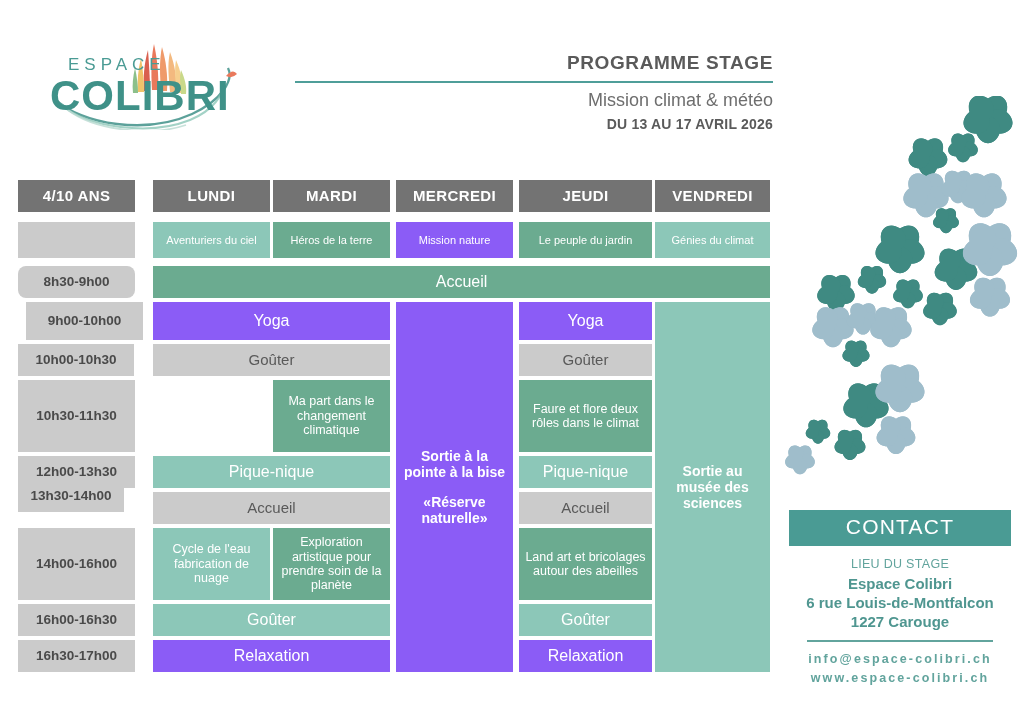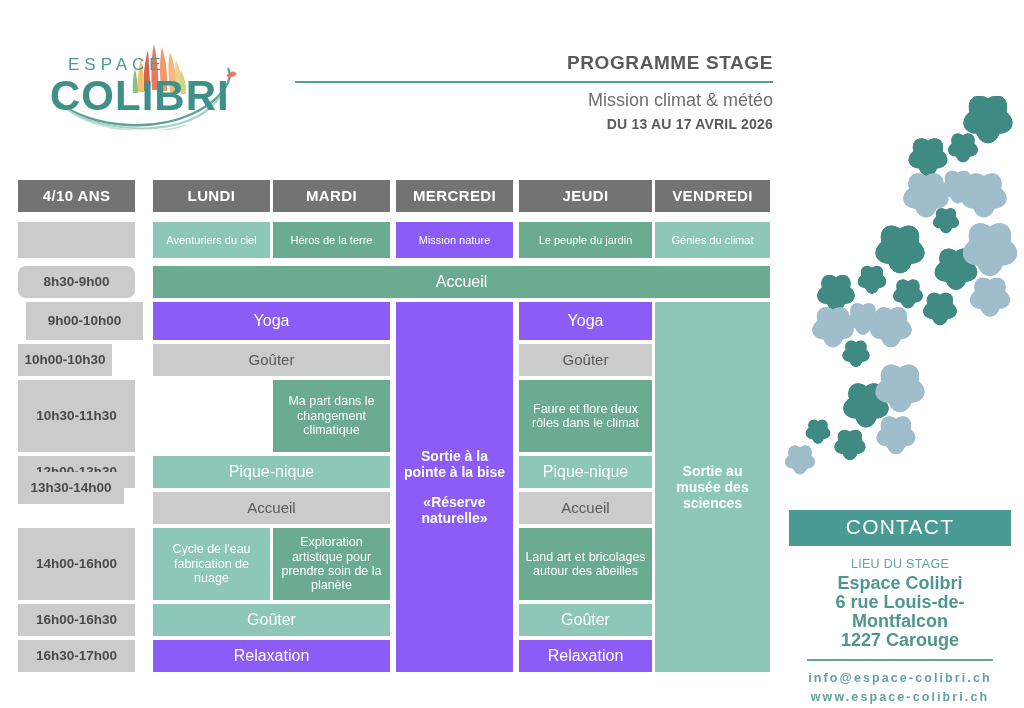--- a/index.html
+++ b/index.html
@@ -49,21 +49,21 @@
   #flowers { position:absolute; left:778px; top:96px; width:246px; height:400px; }
 
   
   #contact { position:absolute; left:789px; top:510px; width:222px; }
   #contact-title {
     background:#4a9b94; color:#fff; text-align:center;
     font-size:21px; letter-spacing:1.2px; padding:5px 0 7px 0;
   }
   #contact-body { text-align:center; padding-top:9px; }
   .c-label { font-size:12.5px; color:#62a49d; letter-spacing:.3px; line-height:19px; }
-  .c-line  { font-size:18px; color:#4f9690; font-weight:bold; line-height:19px; }
+  .c-line  { font-size:15px; color:#4f9690; font-weight:bold; line-height:19px; }
   #c-rule { height:1.5px; background:#62a49d; margin:9px 18px 8px 18px; }
   .c-web { font-size:12.5px; color:#62a49d; font-weight:bold; letter-spacing:2.1px; line-height:19px; }
 </style>
 </head>
 <body>
 
 <div id="page">
 
   <div id="logo">
     <svg width="210" height="92" viewBox="0 0 210 92">
@@ -109,24 +109,24 @@
 
     <div class="cell gray" style="left:0;top:42px;width:117px;height:36px;background:#cbcbcb;"></div>
     <div class="cell light theme" style="left:135px;top:42px;width:117px;height:36px;">Aventuriers du ciel</div>
     <div class="cell mid theme" style="left:255px;top:42px;width:117px;height:36px;">Héros de la terre</div>
     <div class="cell dark theme" style="left:378px;top:42px;width:117px;height:36px;">Mission nature</div>
     <div class="cell mid theme" style="left:501px;top:42px;width:133px;height:36px;">Le peuple du jardin</div>
     <div class="cell light theme" style="left:637px;top:42px;width:115px;height:36px;">Génies du climat</div>
 
     <div class="cell timecell" style="left:0;top:86px;width:117px;height:32px;border-radius:8px;">8h30-9h00</div>
     <div class="cell timecell" style="left:8px;top:122px;width:117px;height:38px;">9h00-10h00</div>
-    <div class="cell timecell" style="left:0;top:164px;width:94px;height:32px;">10h00-10h30</div>
+    <div class="cell timecell" style="left:0;top:164px;width:116px;height:32px;">10h00-10h30</div>
     <div class="cell timecell" style="left:0;top:200px;width:117px;height:72px;">10h30-11h30</div>
     <div class="cell timecell" style="left:0;top:276px;width:117px;height:32px;">12h00-13h30</div>
-    <div class="cell timecell" style="left:0;top:292px;width:106px;height:32px;">13h30-14h00</div>
+    <div class="cell timecell" style="left:0;top:300px;width:106px;height:32px;">13h30-14h00</div>
     <div class="cell timecell" style="left:0;top:348px;width:117px;height:72px;">14h00-16h00</div>
     <div class="cell timecell" style="left:0;top:424px;width:117px;height:32px;">16h00-16h30</div>
     <div class="cell timecell" style="left:0;top:460px;width:117px;height:32px;">16h30-17h00</div>
 
     <div class="cell mid big" style="left:135px;top:86px;width:617px;height:32px;">Accueil</div>
 
     <div class="cell dark col-stack bold" style="left:378px;top:122px;width:117px;height:370px;font-size:14px;">
       <div style="margin-bottom:14px;">Sortie à la pointe à la bise</div>
       <div>«Réserve naturelle»</div>
     </div>

